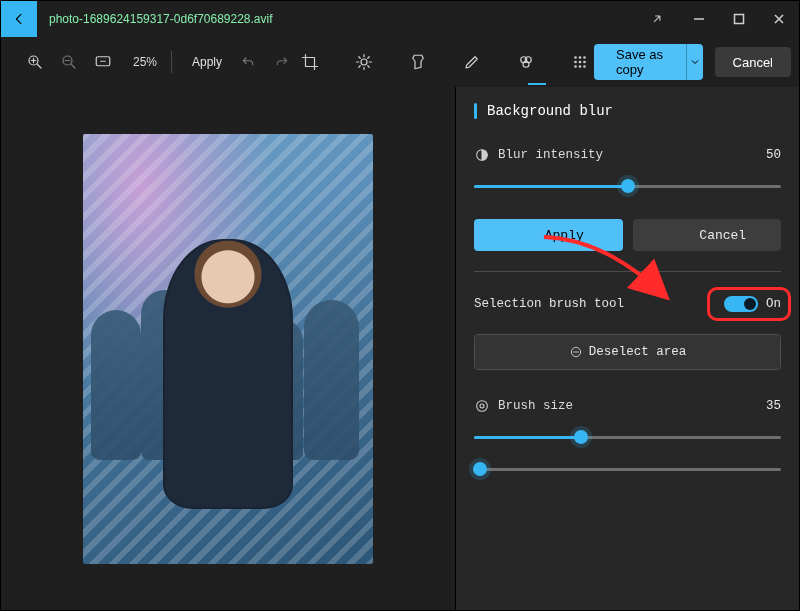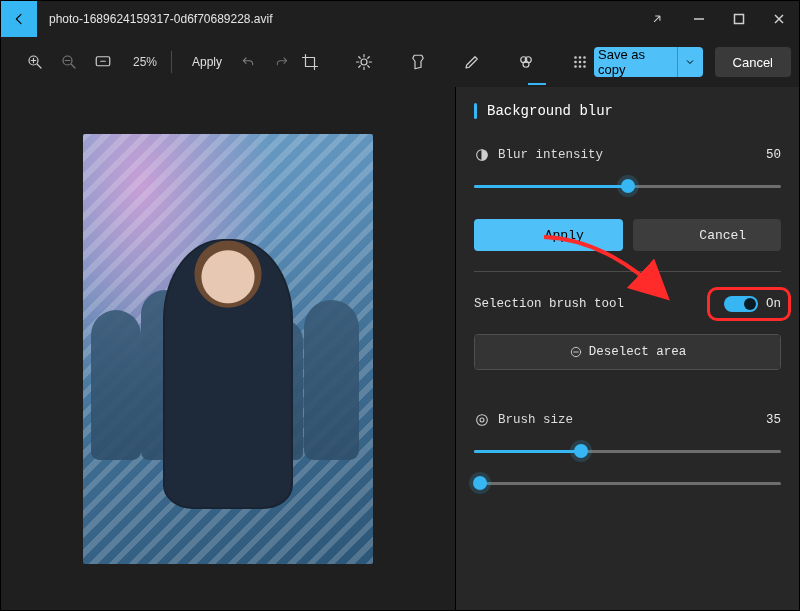--- a/index.html
+++ b/index.html
@@ -13,37 +13,37 @@
     --accent2:#4fc0f8;
     --btn-dark:#3a3a3a;
     --border:#4a4a4a;
     --track:#6e6e6e;
   }
   html,body{margin:0;padding:0;width:800px;height:611px;background:#0e0e0e;font-family:"Segoe UI",Arial,sans-serif;color:var(--text);overflow:hidden;}
   .window{width:800px;height:611px;background:var(--bg);display:flex;flex-direction:column;border:1px solid #000;box-sizing:border-box;}
   
   .titlebar{height:36px;background:var(--bg);display:flex;align-items:center;position:relative;}
   .back-btn{width:36px;height:36px;background:var(--accent);display:flex;align-items:center;justify-content:center;}
-  .title-text{font-size:12px;color:#e5e5e5;margin-left:12px;}
+  .title-text{font-size:12px;color:#86efac;margin-left:12px;}
   .win-controls{position:absolute;right:0;top:0;display:flex;}
   .win-btn{width:40px;height:36px;display:flex;align-items:center;justify-content:center;}
   .win-btn.extra{width:44px;}
   .win-btn svg{stroke:#cfcfcf;}
   
   .toolbar{height:50px;background:var(--bg);display:flex;align-items:center;padding:0 8px;box-sizing:border-box;}
   .tool-group{display:flex;align-items:center;gap:6px;}
   .icon-btn{width:28px;height:28px;display:flex;align-items:center;justify-content:center;border-radius:4px;}
   .sep{width:1px;height:22px;background:#4a4a4a;margin:0 8px;}
   .zoom-pct{font-size:12px;color:#d8d8d8;min-width:34px;text-align:right;}
   .reset-btn{font-size:12px;color:#e0e0e0;padding:0 6px;}
   .center-tools{margin:0 auto;display:flex;align-items:center;gap:26px;position:relative;}
   .tab-underline{position:absolute;height:2px;background:var(--accent);width:18px;}
   .right-tools{margin-left:auto;display:flex;align-items:center;gap:12px;}
   .primary-split{display:flex;border-radius:4px;overflow:hidden;}
-  .primary-main{background:var(--accent2);color:#000;font-size:13px;font-weight:500;padding:0 4px;height:30px;display:flex;align-items:center;}
+  .primary-main{background:var(--accent2);color:#000;font-size:13px;font-weight:500;padding:0 22px;height:36px;display:flex;align-items:center;}
   .primary-drop{background:var(--accent2);width:26px;display:flex;align-items:center;justify-content:center;border-left:1px solid rgba(0,0,0,.25);}
   .btn-dark{background:var(--btn-dark);color:var(--text);font-size:13px;height:30px;padding:0 18px;border-radius:4px;display:flex;align-items:center;}
   
   .content{flex:1;display:flex;}
   .canvas-area{flex:1;display:flex;align-items:center;justify-content:center;background:var(--bg);}
   .photo{
     width:290px;height:430px;border-radius:2px;position:relative;overflow:hidden;
     background:
       repeating-linear-gradient(135deg,rgba(255,255,255,.18) 0 6px,rgba(255,255,255,0) 6px 14px),
       radial-gradient(ellipse at 20% 12%, #c79fd6 0%, rgba(199,159,214,0) 40%),
@@ -274,21 +274,21 @@
       <div class="seg" style="margin-top:10px;">
         <div class="opt">
           <svg class="ico" width="14" height="14" viewBox="0 0 24 24">
               <circle cx="12" cy="12" r="8"></circle>
               <path d="M8 12h8"></path>
             </svg>
           <span>Deselect area</span>
         </div>
       </div>
 
-      <div class="row" style="margin-top:30px;">
+      <div class="row" style="margin-top:16px;">
         <div class="label">
           <svg class="ico" width="16" height="16" viewBox="0 0 24 24">
               <circle cx="12" cy="12" r="8"></circle>
               <circle cx="12" cy="12" r="3"></circle>
             </svg>
           <span>Brush size</span>
         </div>
         <span class="value">35</span>
       </div>
       <div class="slider">

